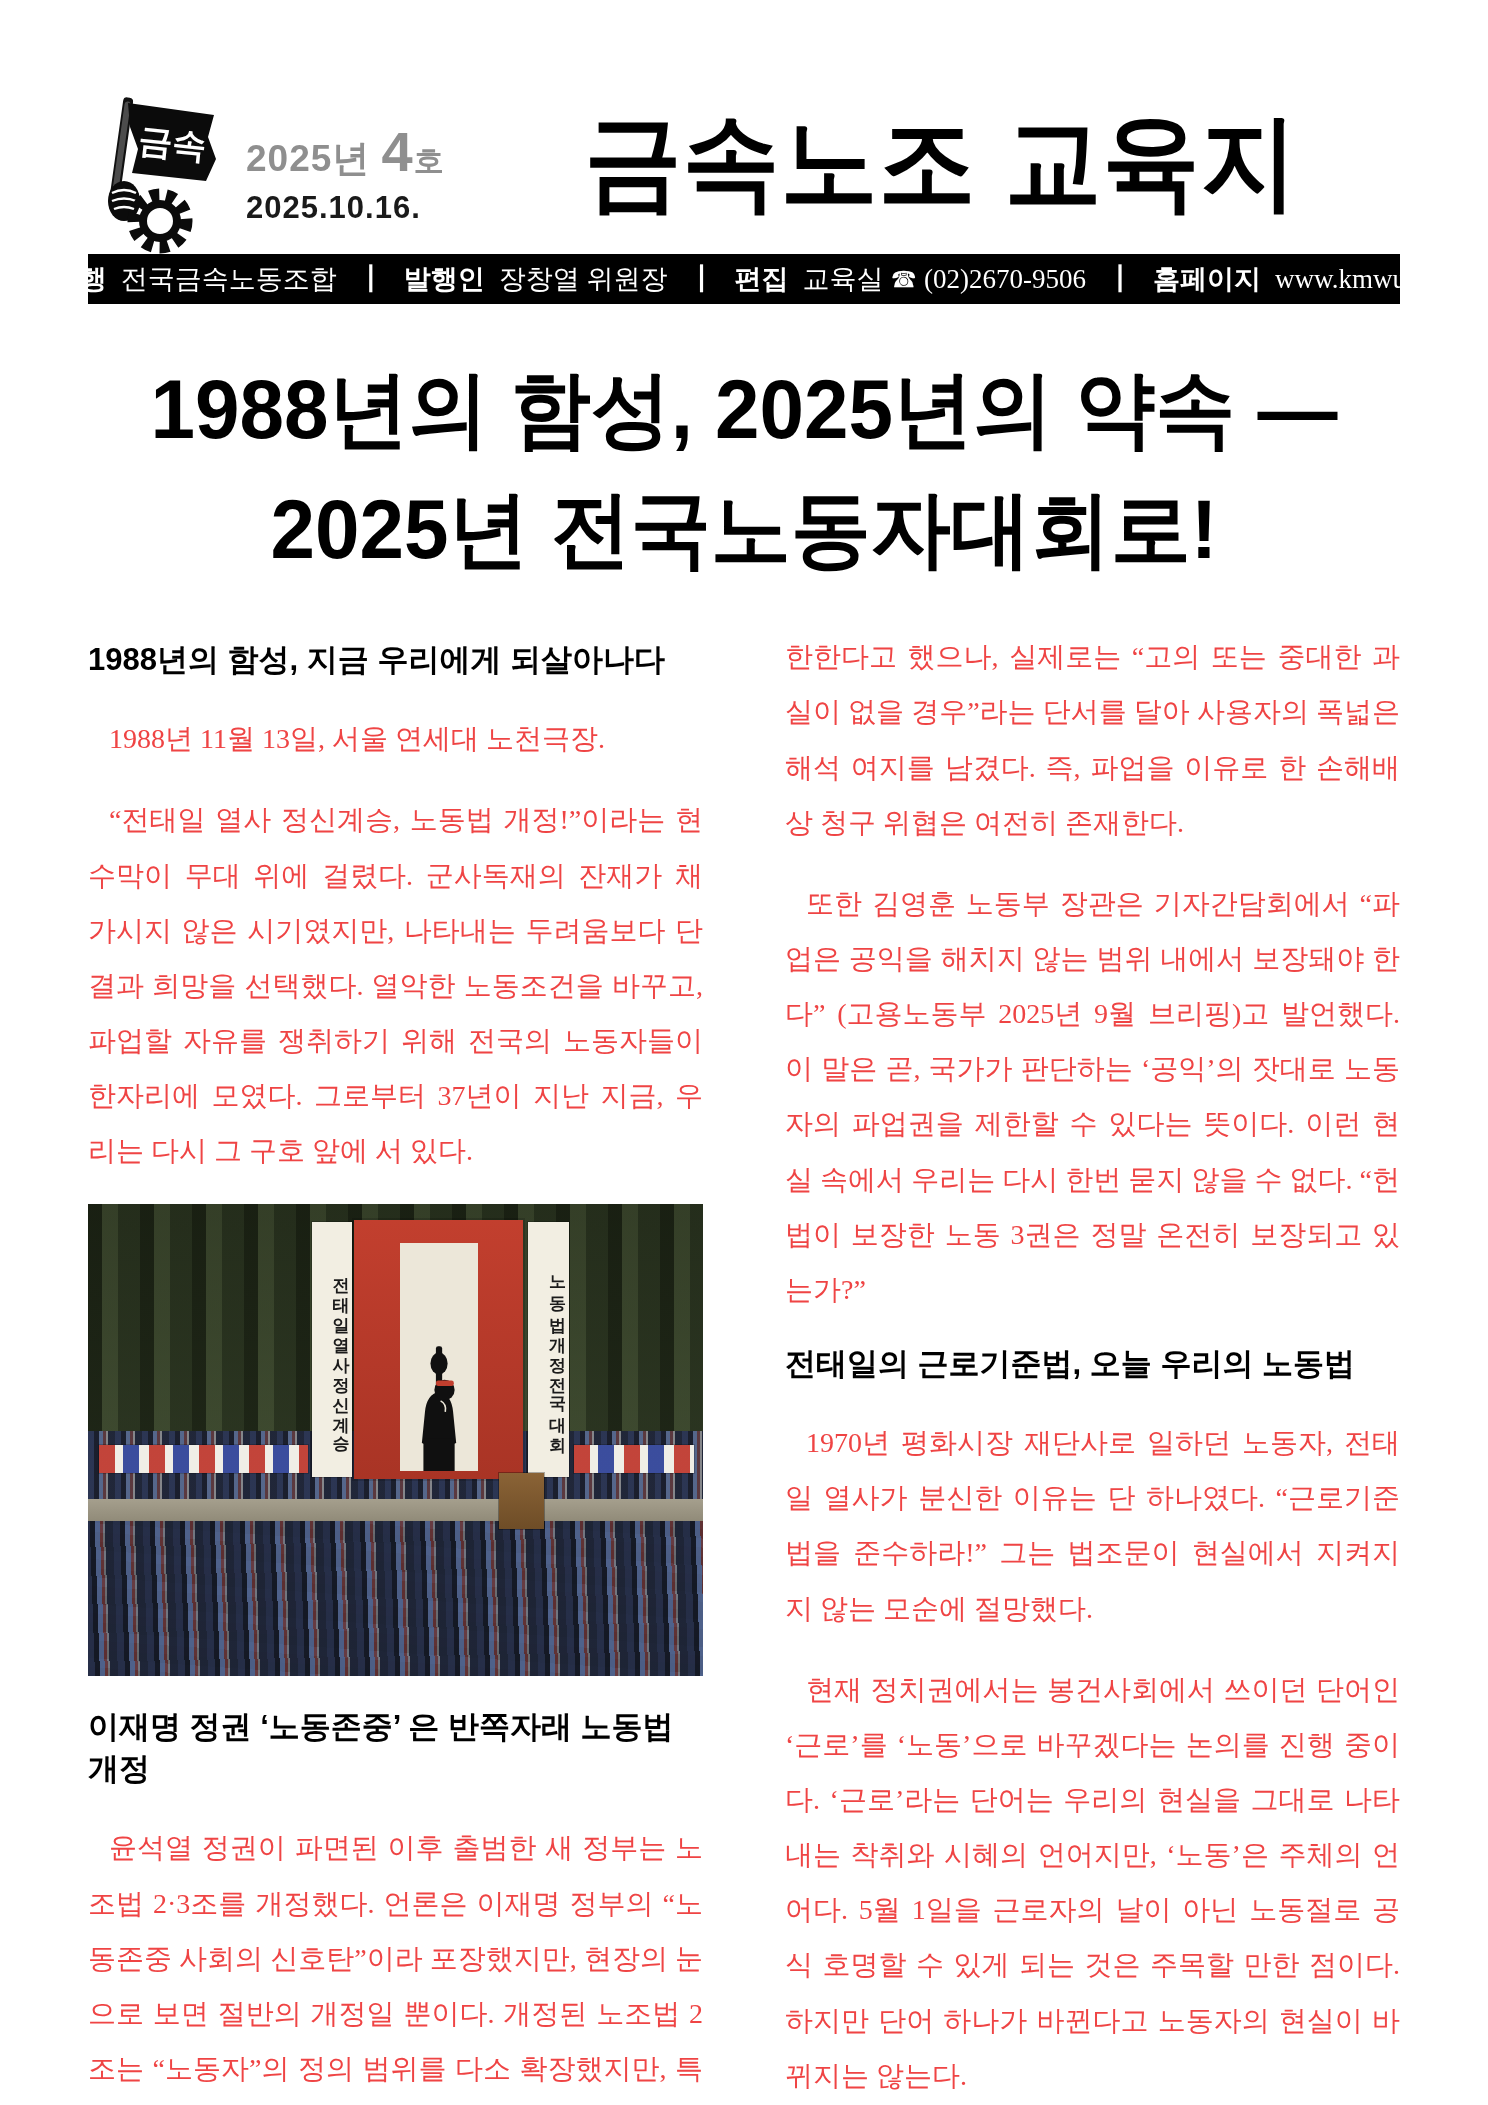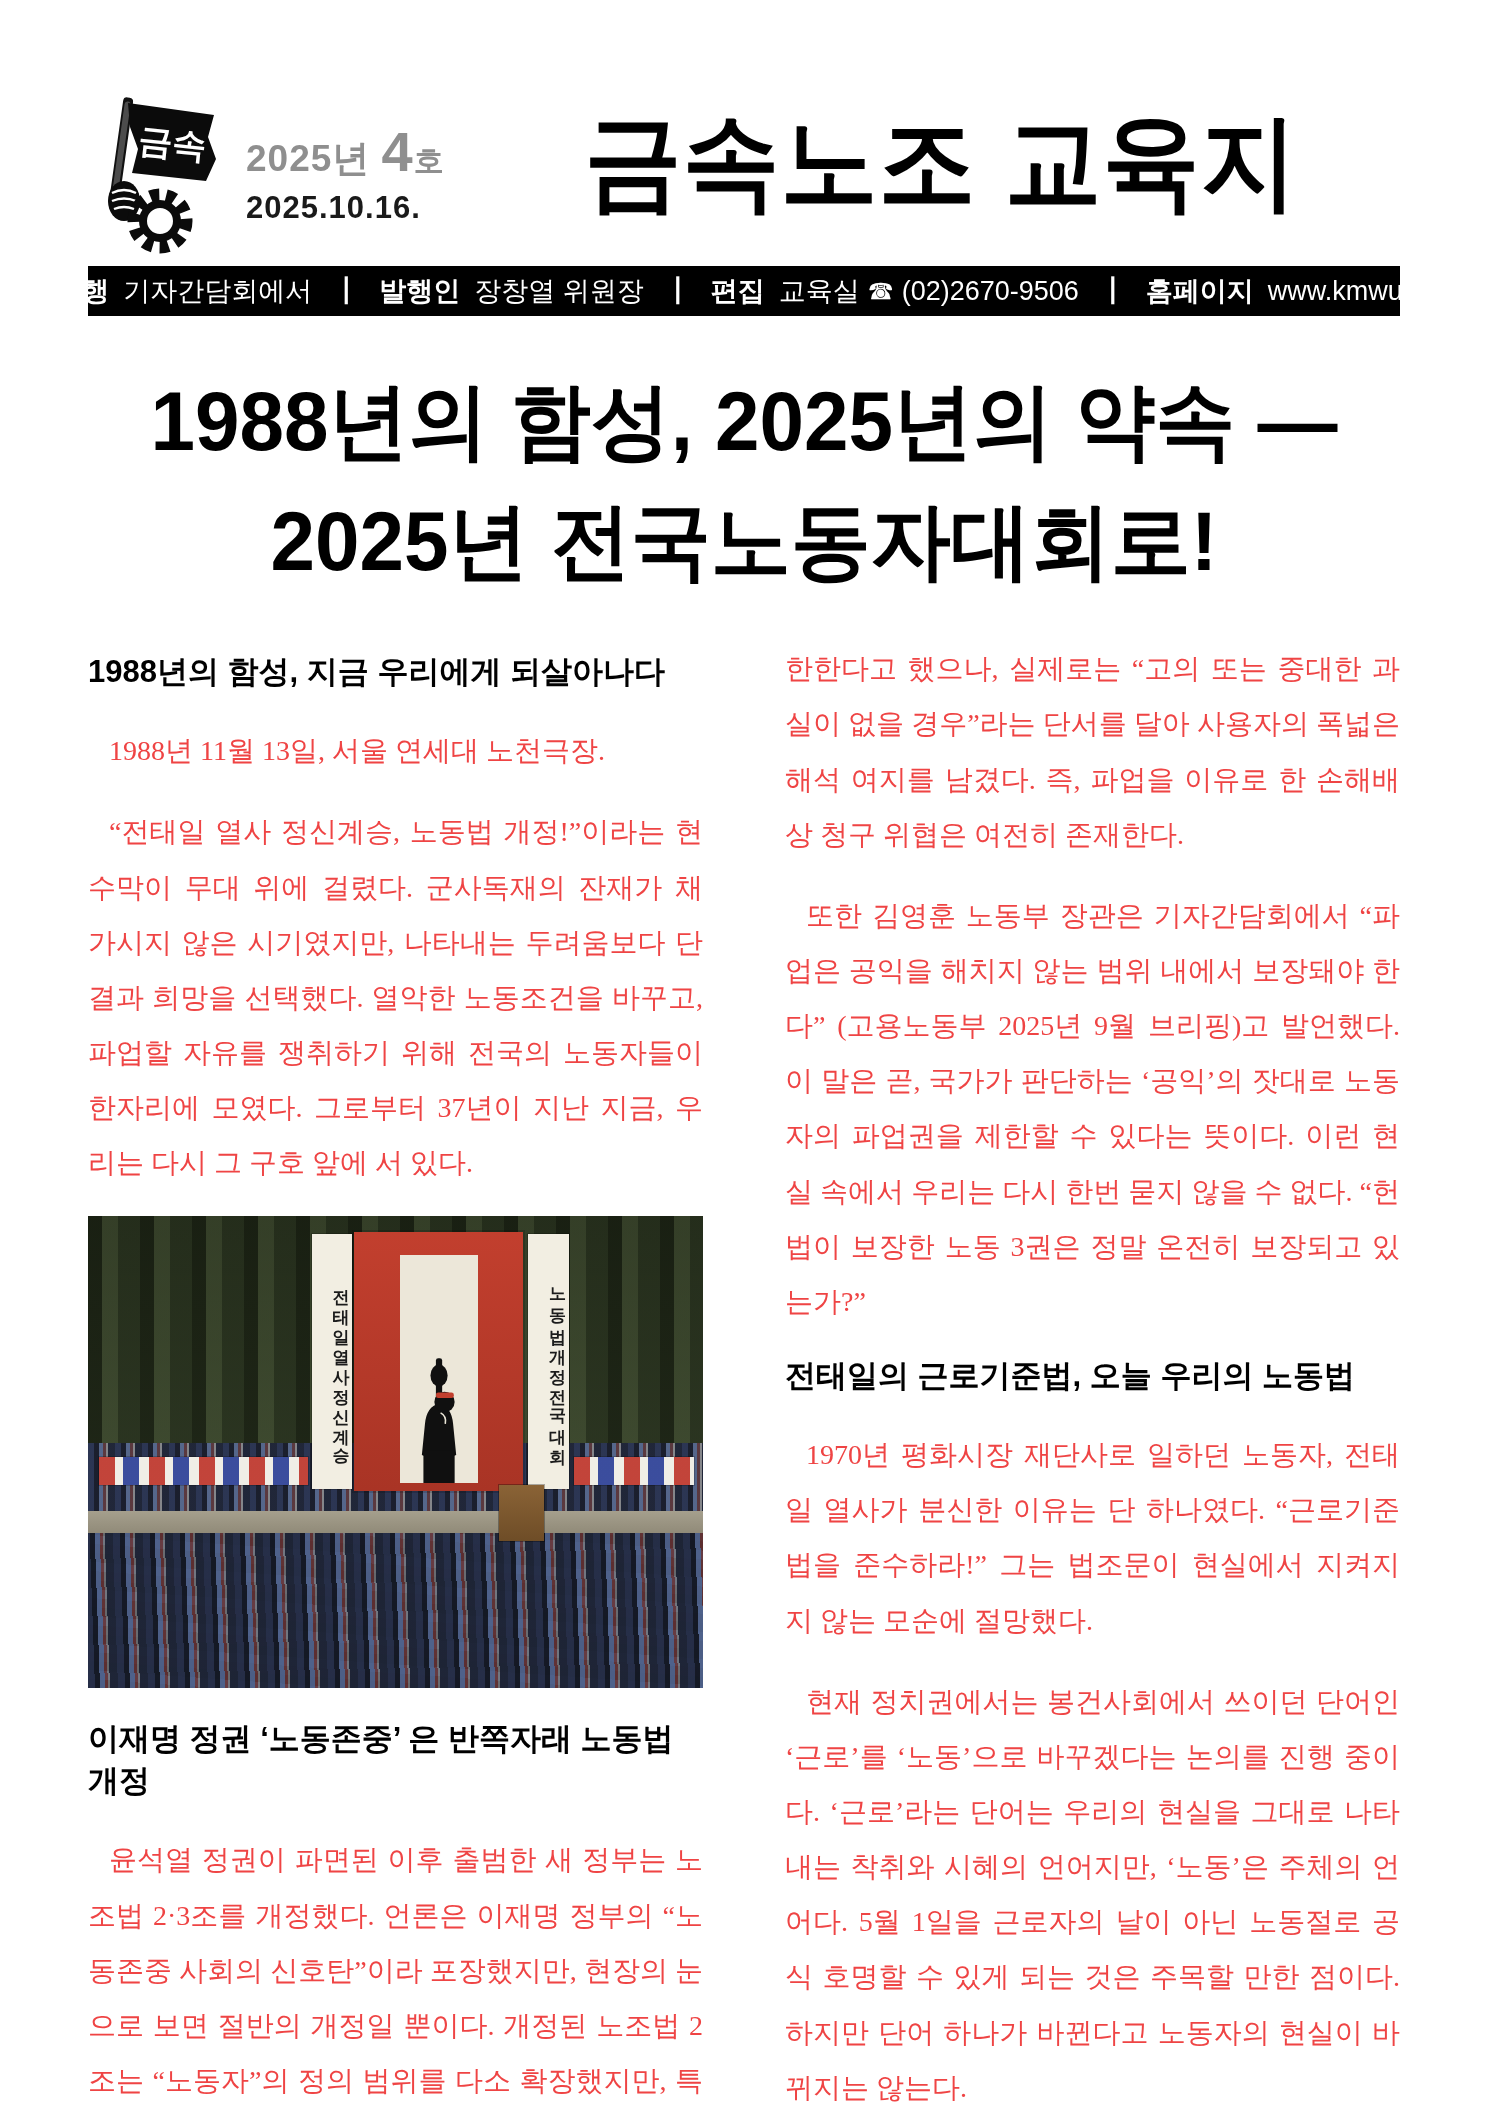--- a/index.html
+++ b/index.html
@@ -32,25 +32,24 @@
     text-align:center;
     color:#000;
     transform:scaleY(1.08);
     transform-origin:bottom;
     padding-bottom:18px;
     white-space:nowrap;
   }
 
   
   .infobar {
-    margin-top:12px;
     height:50px;
     background:#000000;
     color:#ffffff;
-    font-family:Liberation Sans, sans-serif;
+    font-family:Liberation Serif, serif;
     font-size:27px;
     display:flex; align-items:center; justify-content:center;
     gap:14px; white-space:nowrap;
   }
   .infobar .ib-label { font-weight:700; }
   .infobar .sep { font-weight:700; padding:0 6px; }
 
   
   .headline {
     margin-top:46px;
@@ -192,21 +191,21 @@
         <span class="issue-num">4</span><span class="issue-suffix">호</span>
       </div>
       <div class="issue-date">2025.10.16.</div>
     </div>
 
     <h1 class="mast-title">금속노조 교육지</h1>
   </header>
 
   <div class="infobar">
     <span class="ib-label">발행</span>
-    <span>기자간담회에서</span>
+    <span>전국금속노동조합</span>
     <span class="sep">┃</span>
     <span class="ib-label">발행인</span>
     <span>장창열 위원장</span>
     <span class="sep">┃</span>
     <span class="ib-label">편집</span>
     <span>교육실 ☎ (02)2670-9506</span>
     <span class="sep">┃</span>
     <span class="ib-label">홈페이지</span>
     <span>www.kmwu.kr</span>
   </div>

